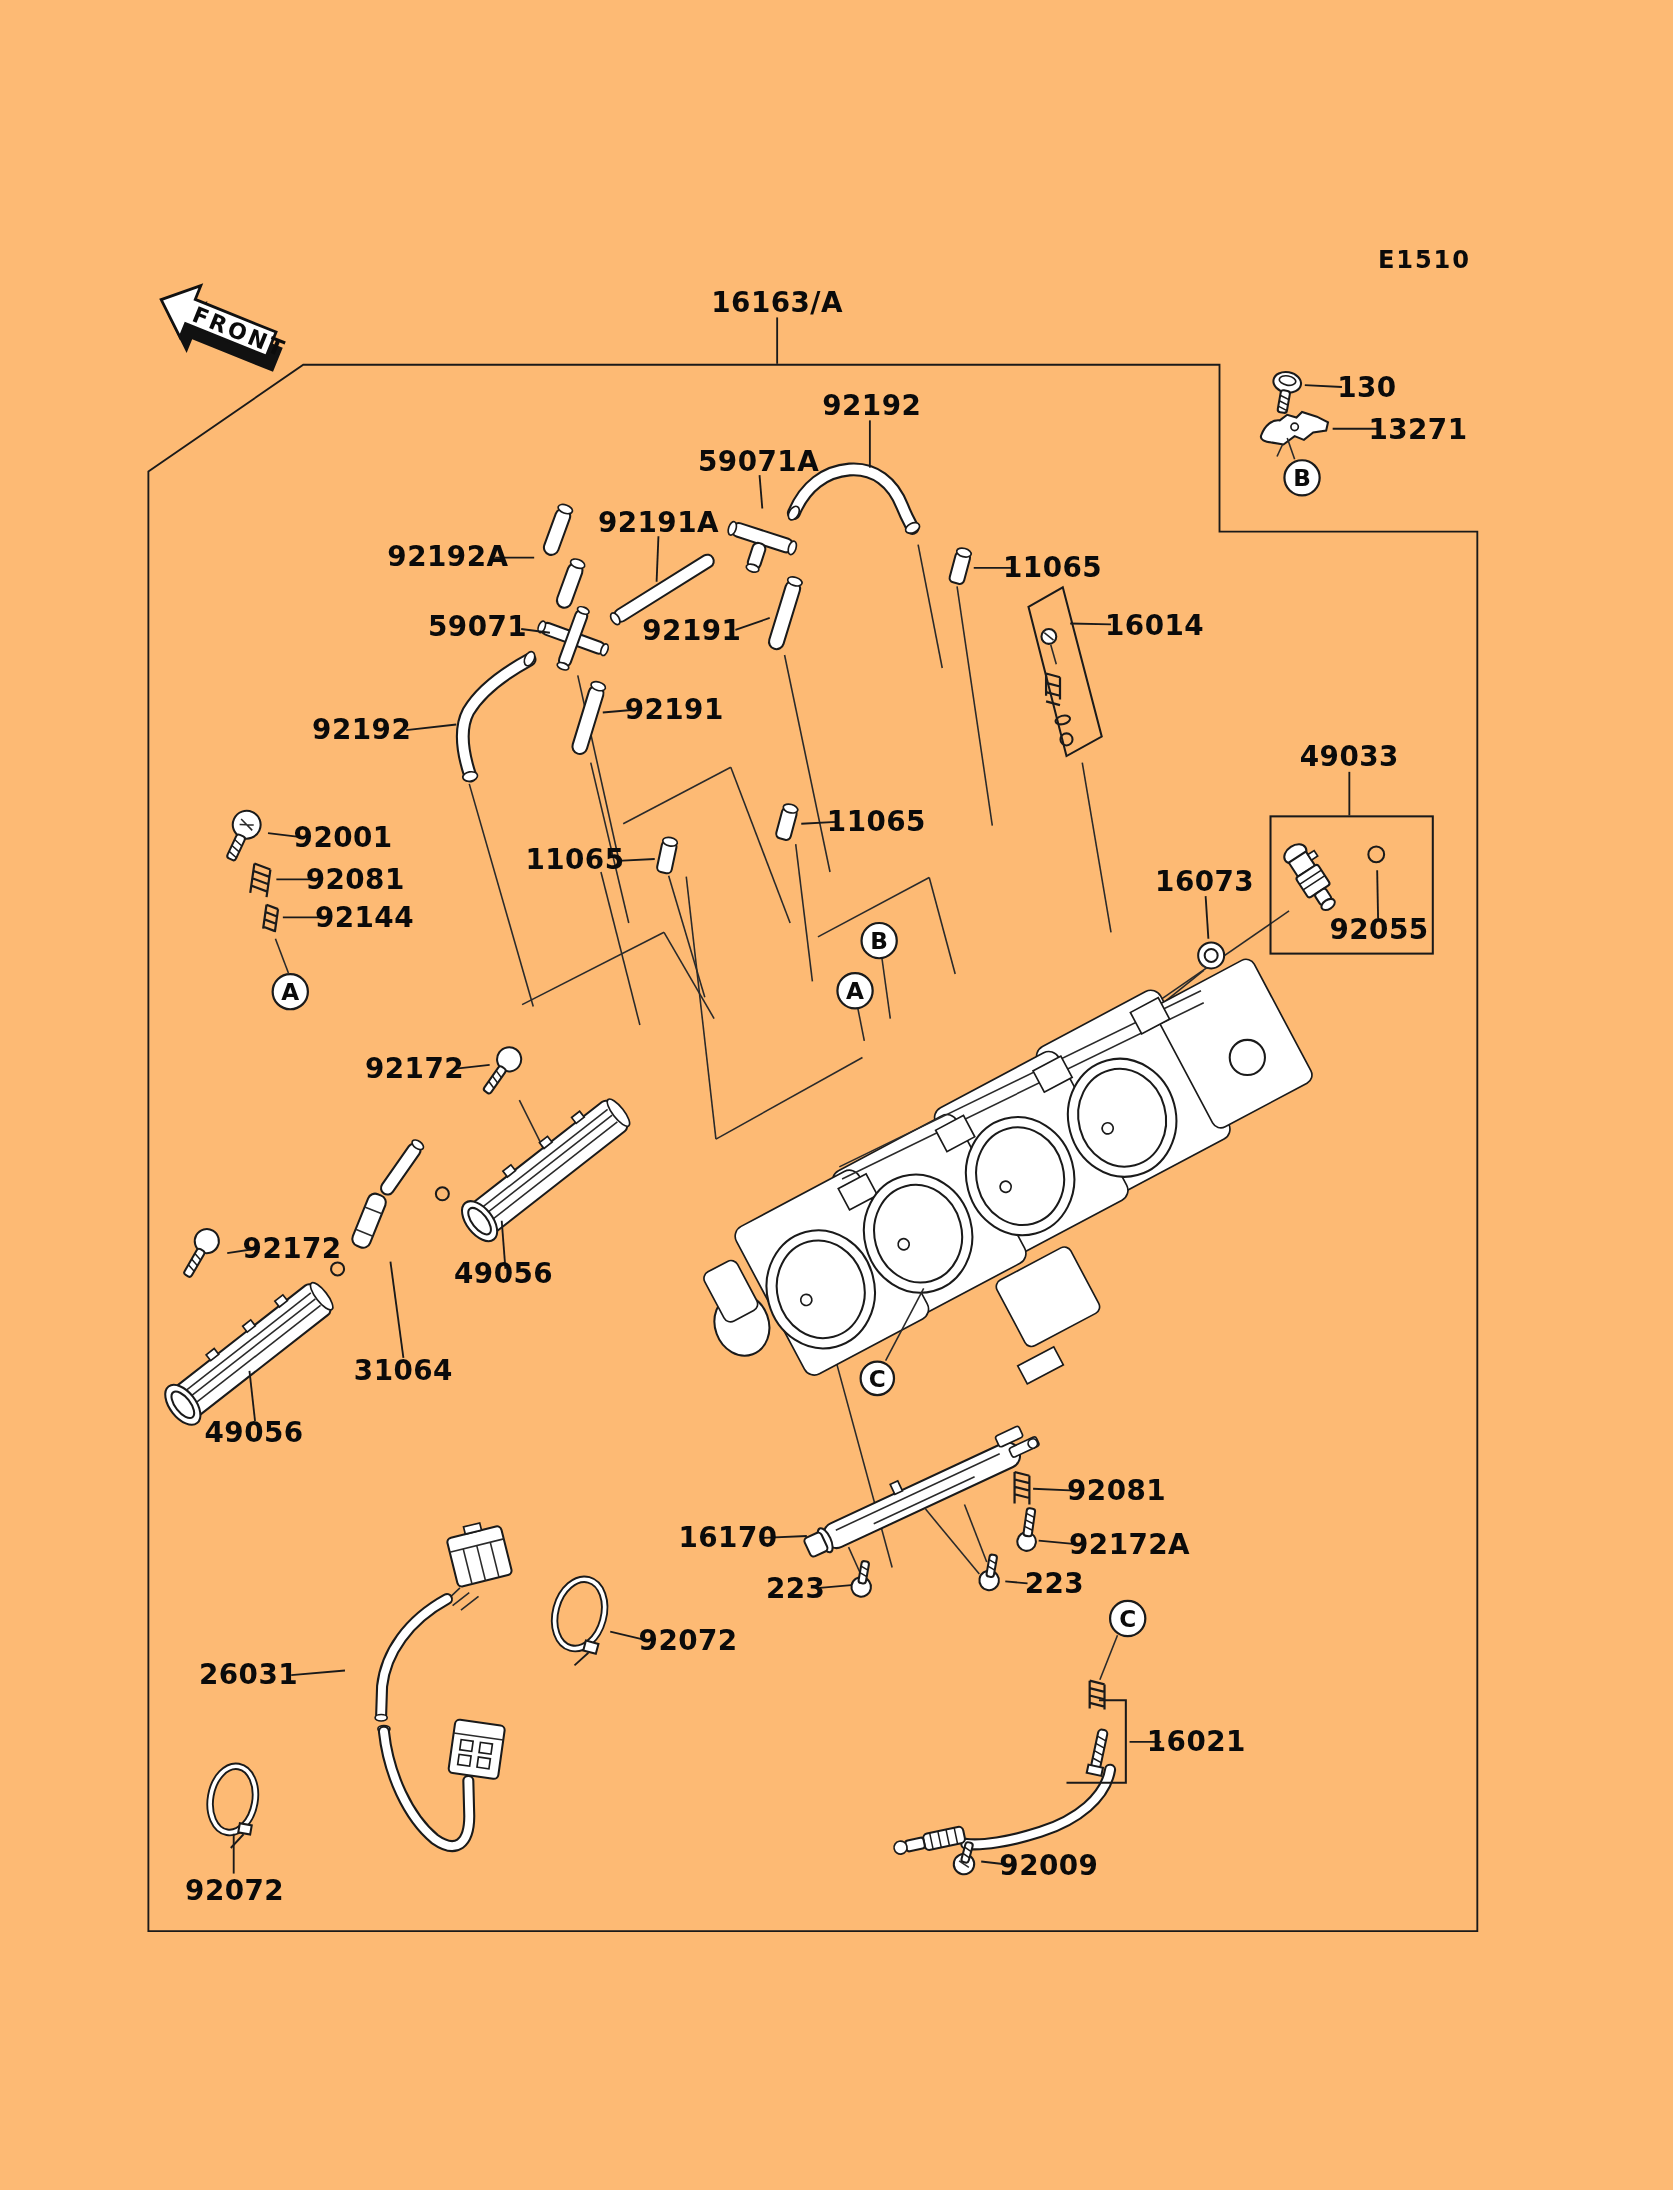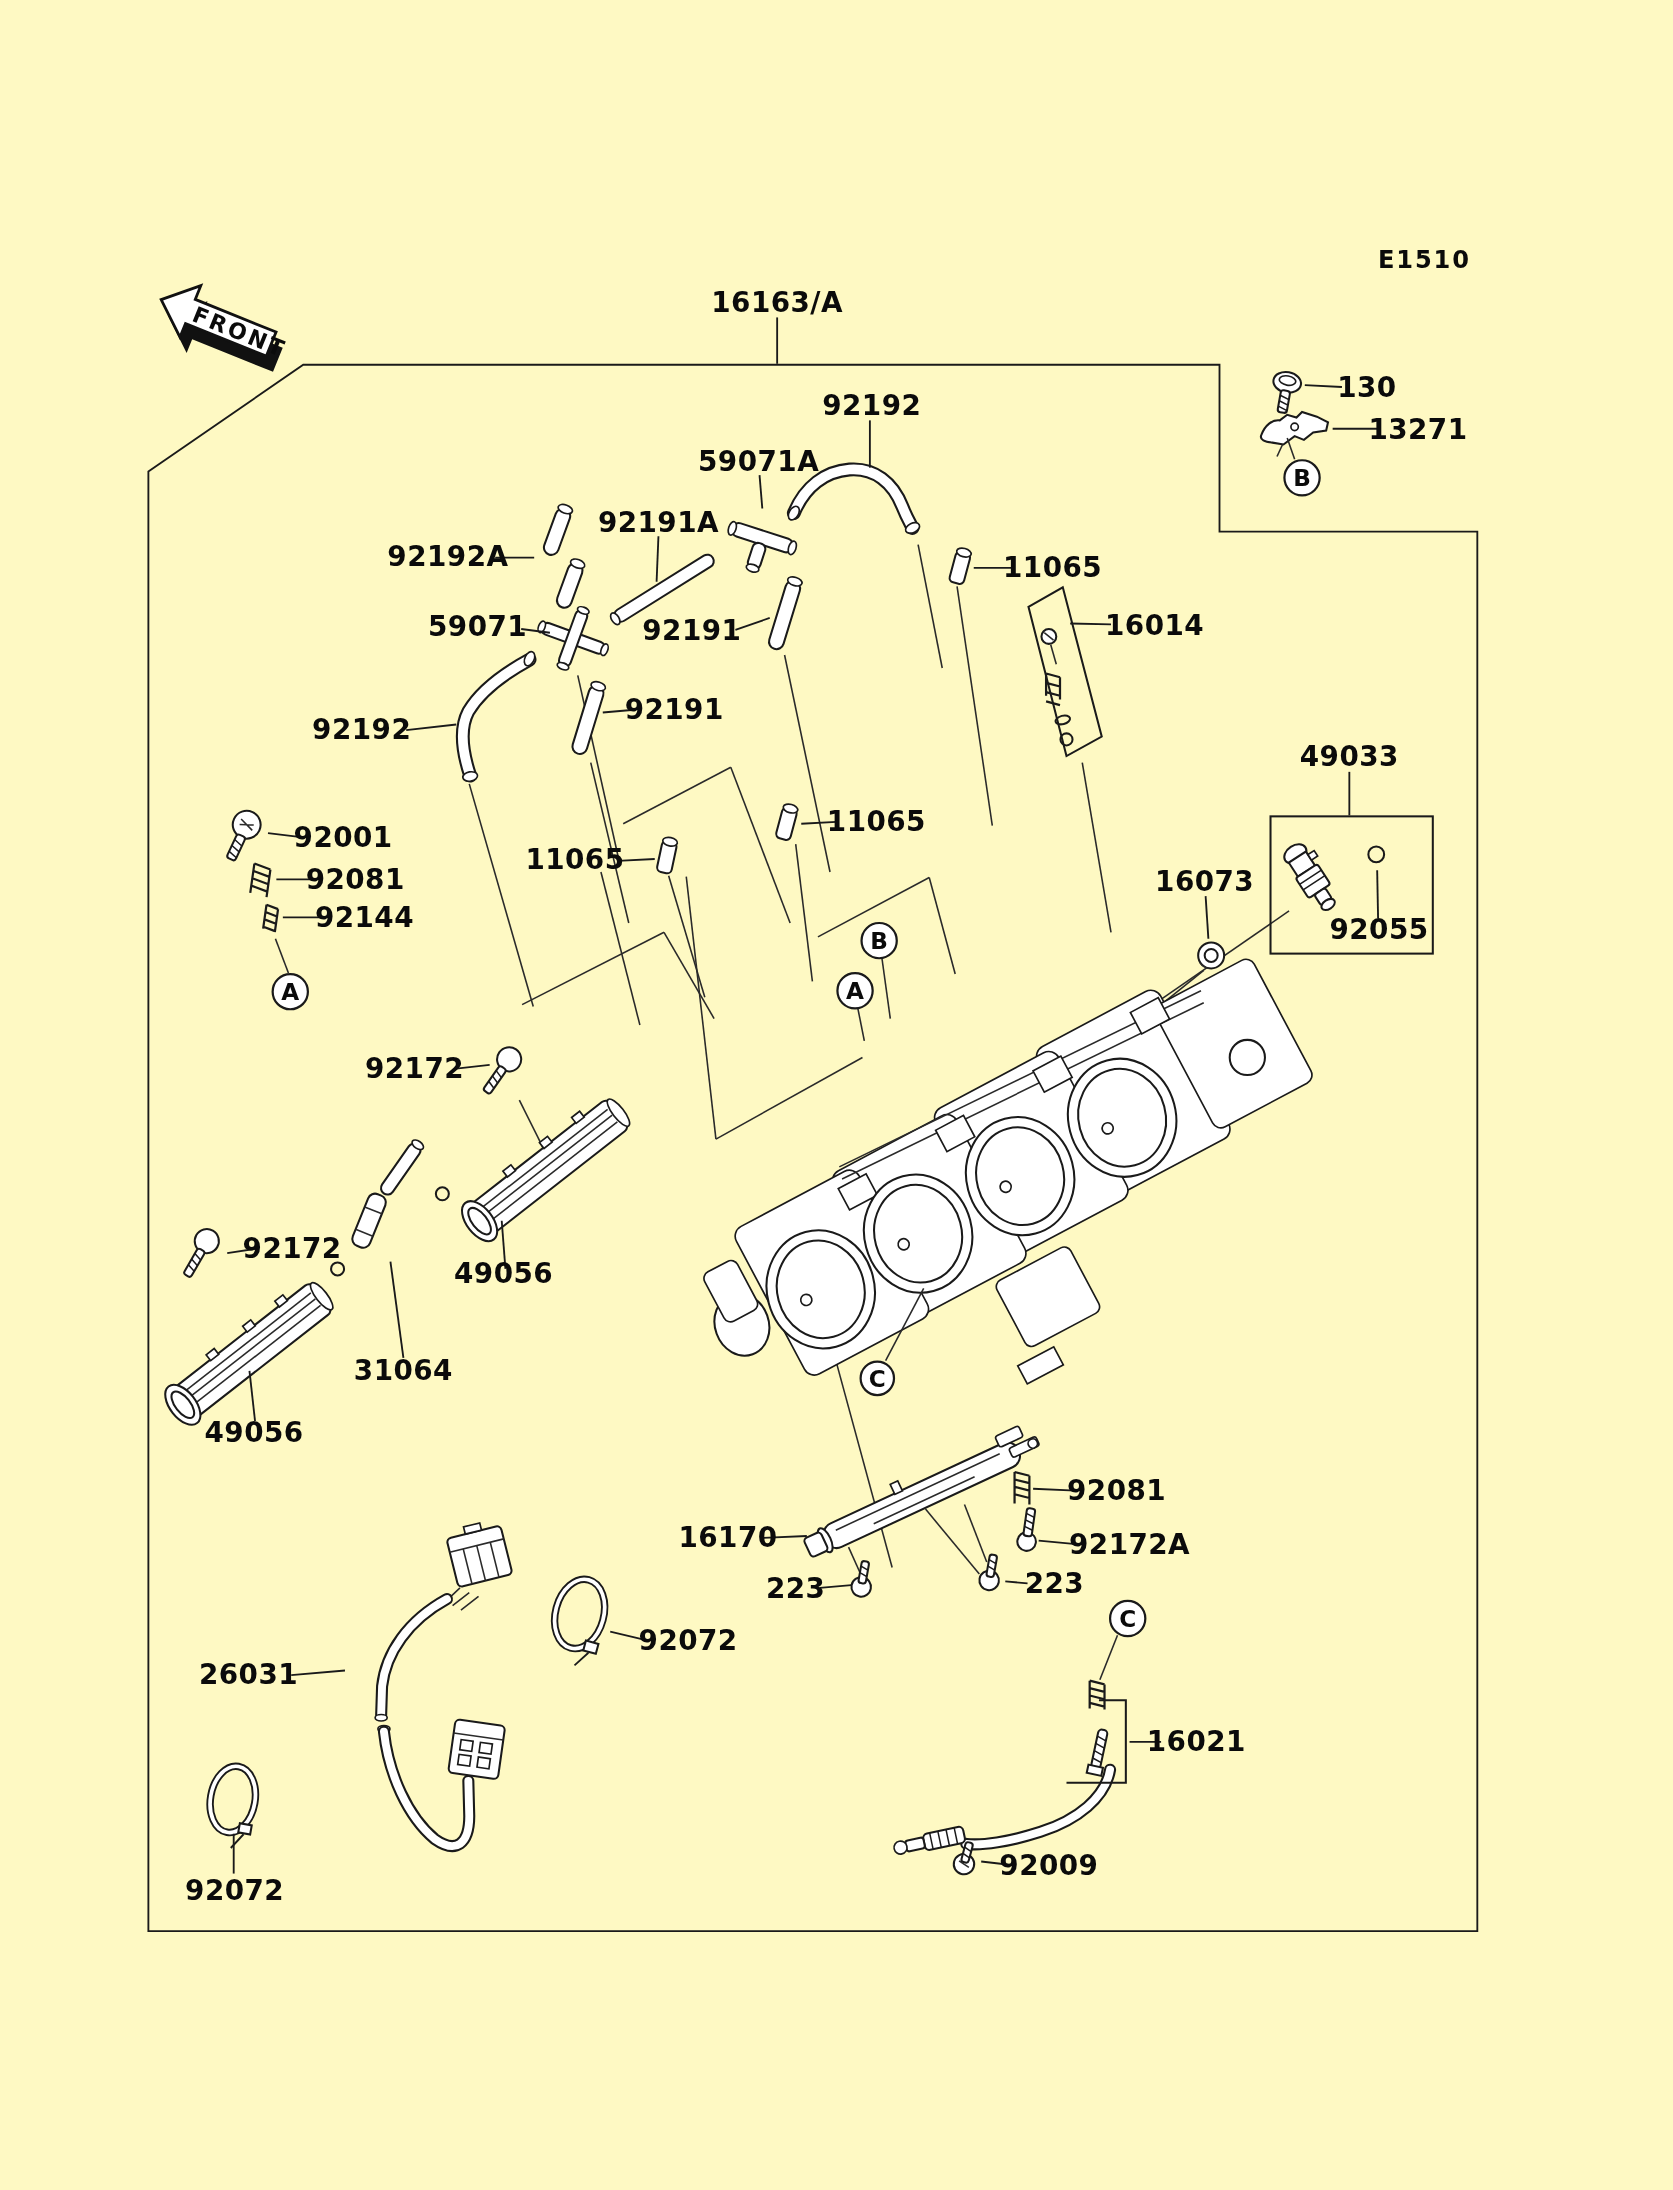--- a/index.html
+++ b/index.html
@@ -1,16 +1,16 @@
 <!DOCTYPE html>
 <html style="font-size:15px"><head>
 <meta charset="utf-8">
 <style>
   html,body{margin:0;padding:0;background:#ffffff;}
-  .stage{position:relative;width:1673px;height:2191px;background:#fef9c3;font-family:"Liberation Sans",sans-serif;}
+  .stage{position:relative;width:1673px;height:2191px;background:#fdba74;font-family:"Liberation Sans",sans-serif;}
   svg{display:block}
   .ln{stroke:#1a1a1a;stroke-width:2;fill:none}
   .lnthin{stroke:#2a2a2a;stroke-width:1.7;fill:none}
   .part{fill:#ffffff;stroke:#1a1a1a;stroke-width:2.2}
   .partthin{fill:#ffffff;stroke:#1a1a1a;stroke-width:1.8}
   .nofill{fill:none;stroke:#1a1a1a;stroke-width:2.2}
   .hoseo{fill:none;stroke:#1a1a1a;stroke-width:15;stroke-linecap:round}
   .hosei{fill:none;stroke:#ffffff;stroke-width:10.5;stroke-linecap:round}
   .cableo{fill:none;stroke:#1a1a1a;stroke-width:13;stroke-linecap:round}
   .cablei{fill:none;stroke:#ffffff;stroke-width:8.5;stroke-linecap:round}

